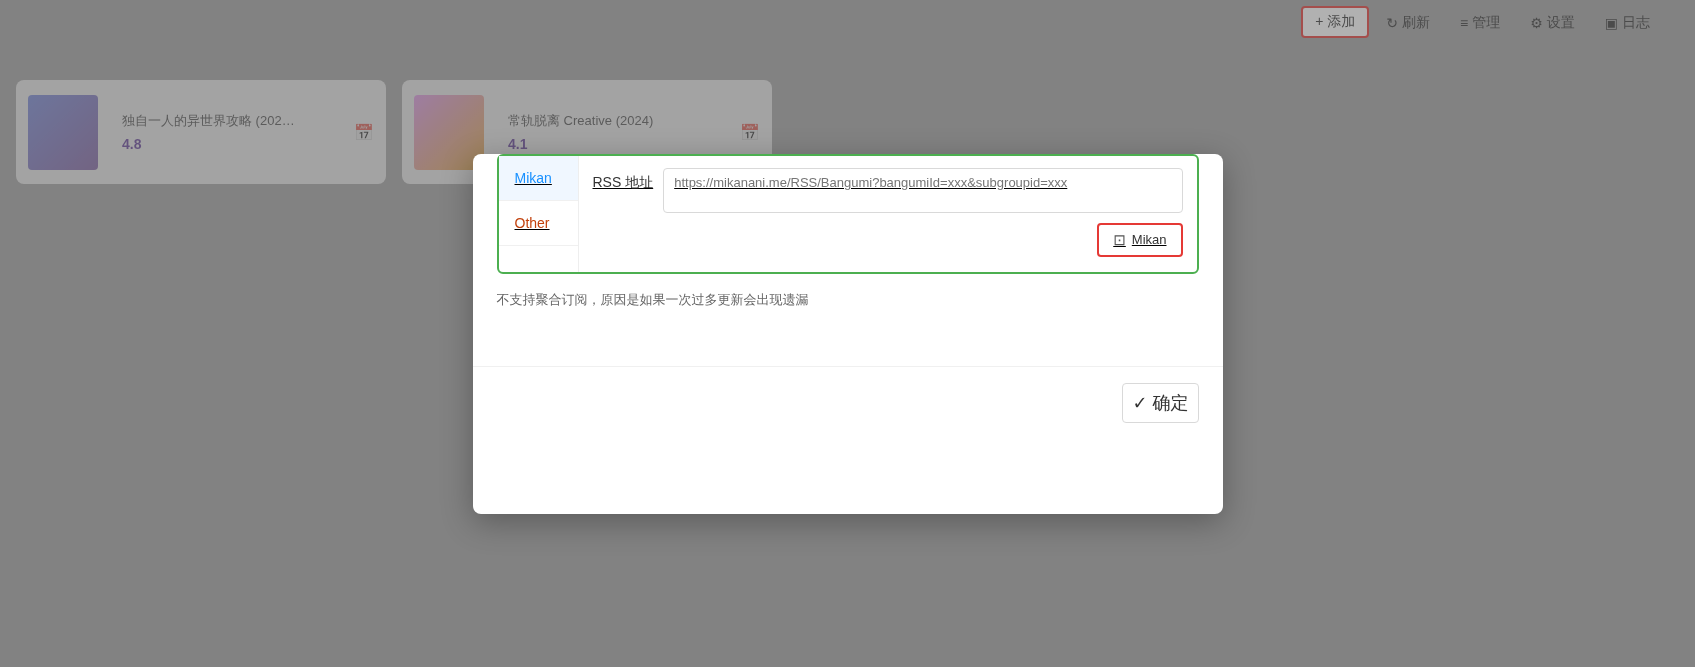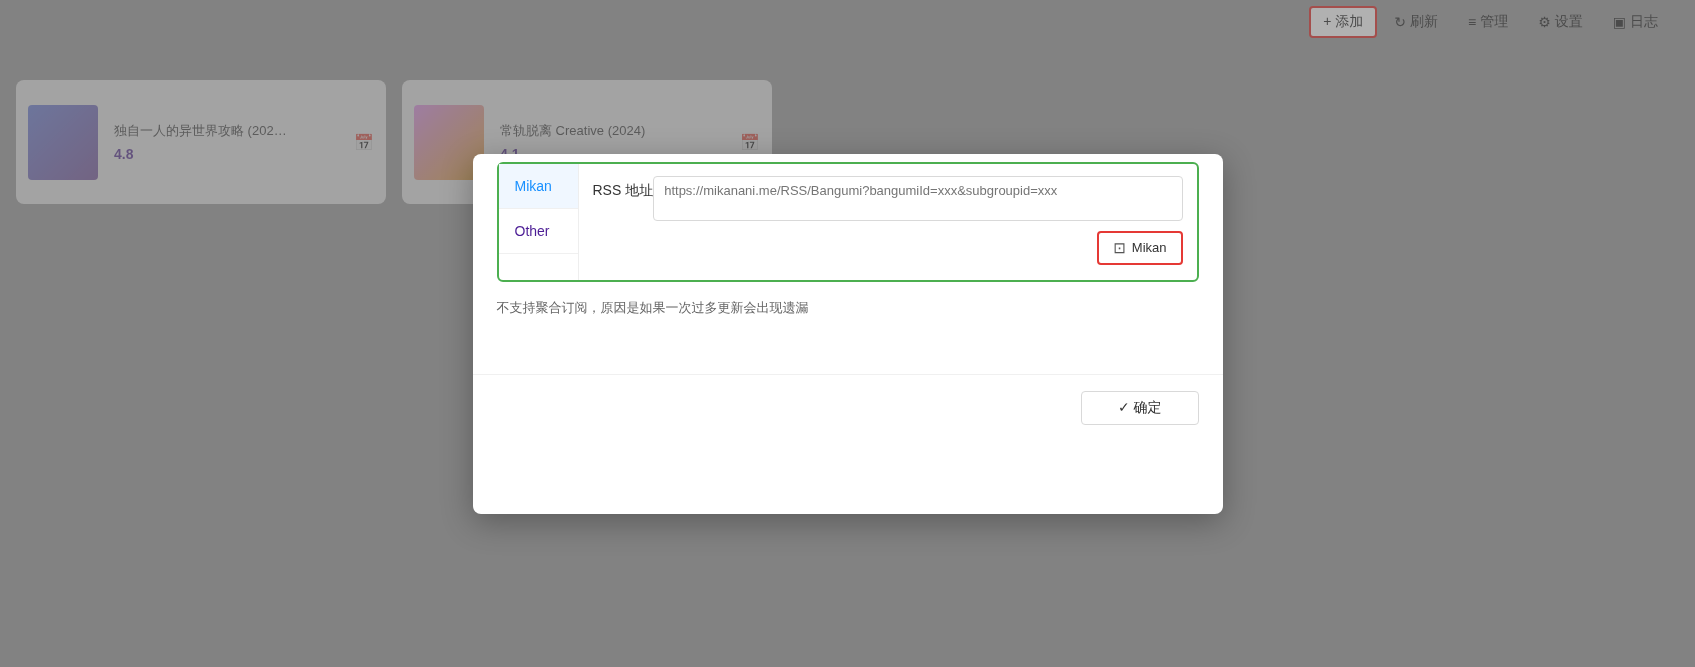--- a/index.html
+++ b/index.html
@@ -9,23 +9,23 @@
       width: 1695px;
       height: 667px;
       overflow: hidden;
       position: relative;
     }
 
     
     .toolbar {
       position: absolute;
       top: 0;
-      right: 8px;
-      display: flex;
-      align-items: center;
+      right: 16px;
+      display: flex;
+      align-items: flex-end;
       gap: 4px;
       padding: 6px 16px;
       z-index: 10;
     }
     .toolbar-btn {
       display: flex;
       align-items: center;
       gap: 4px;
       padding: 5px 12px;
       border-radius: 4px;
@@ -45,27 +45,27 @@
     .bg-cards {
       position: absolute;
       top: 80px;
       left: 0;
       display: flex;
       gap: 16px;
       padding: 0 16px;
     }
     .card {
       width: 370px;
-      height: 124px;
+      height: 104px;
       background: white;
       border-radius: 8px;
       display: flex;
       align-items: center;
       padding: 12px;
-      gap: 16px;
+      gap: 24px;
       opacity: 0.7;
     }
     .card-thumb {
       width: 70px;
       height: 75px;
       border-radius: 4px;
       overflow: hidden;
       flex-shrink: 0;
     }
     .card-thumb-img {
@@ -121,55 +121,57 @@
       color: #999;
       width: 24px;
       height: 24px;
       display: flex;
       align-items: center;
       justify-content: center;
     }
 
     
     .tab-content-area {
-      margin: 8px 24px 16px;
+      margin: 0 24px 16px;
       border: 2px solid #4caf50;
       border-radius: 6px;
       display: flex;
       min-height: 120px;
+      text-decoration: underline;
     }
     .tab-list {
       display: flex;
       flex-direction: column;
       border-right: 1px solid #eee;
       min-width: 80px;
     }
     .tab-item {
       padding: 14px 16px;
       font-size: 14px;
       cursor: pointer;
-      color: #4c1d95;
+      color: #c2410c;
       border-bottom: 1px solid #f0f0f0;
     }
     .tab-item.active {
       color: #1890ff;
       background: #f0f7ff;
     }
     .tab-panel {
       flex: 1;
       padding: 12px 14px;
       display: flex;
       flex-direction: column;
       gap: 10px;
     }
 
     
     .rss-row {
       display: flex;
       align-items: flex-start;
+      gap: 10px;
     }
     .rss-label {
       font-size: 14px;
       color: #333;
       white-space: nowrap;
       padding-top: 6px;
       min-width: 50px;
     }
     .rss-input {
       flex: 1;
@@ -217,26 +219,26 @@
       padding: 16px 24px;
       display: flex;
       justify-content: flex-end;
       border-top: 1px solid #f0f0f0;
       margin-top: 40px;
     }
     .confirm-btn {
       display: flex;
       align-items: center;
       gap: 6px;
-      padding: 7px 36px;
+      padding: 7px 9px;
       background: white;
       border: 1px solid #d9d9d9;
       border-radius: 4px;
       cursor: pointer;
-      font-size: 14px;
+      font-size: 18px;
       color: #333;
     }
   </style>
 </head>
 <body>
 
 <div class="toolbar">
   <button class="toolbar-btn add-btn">+ 添加</button>
   <button class="toolbar-btn">
     <span>↻</span>

